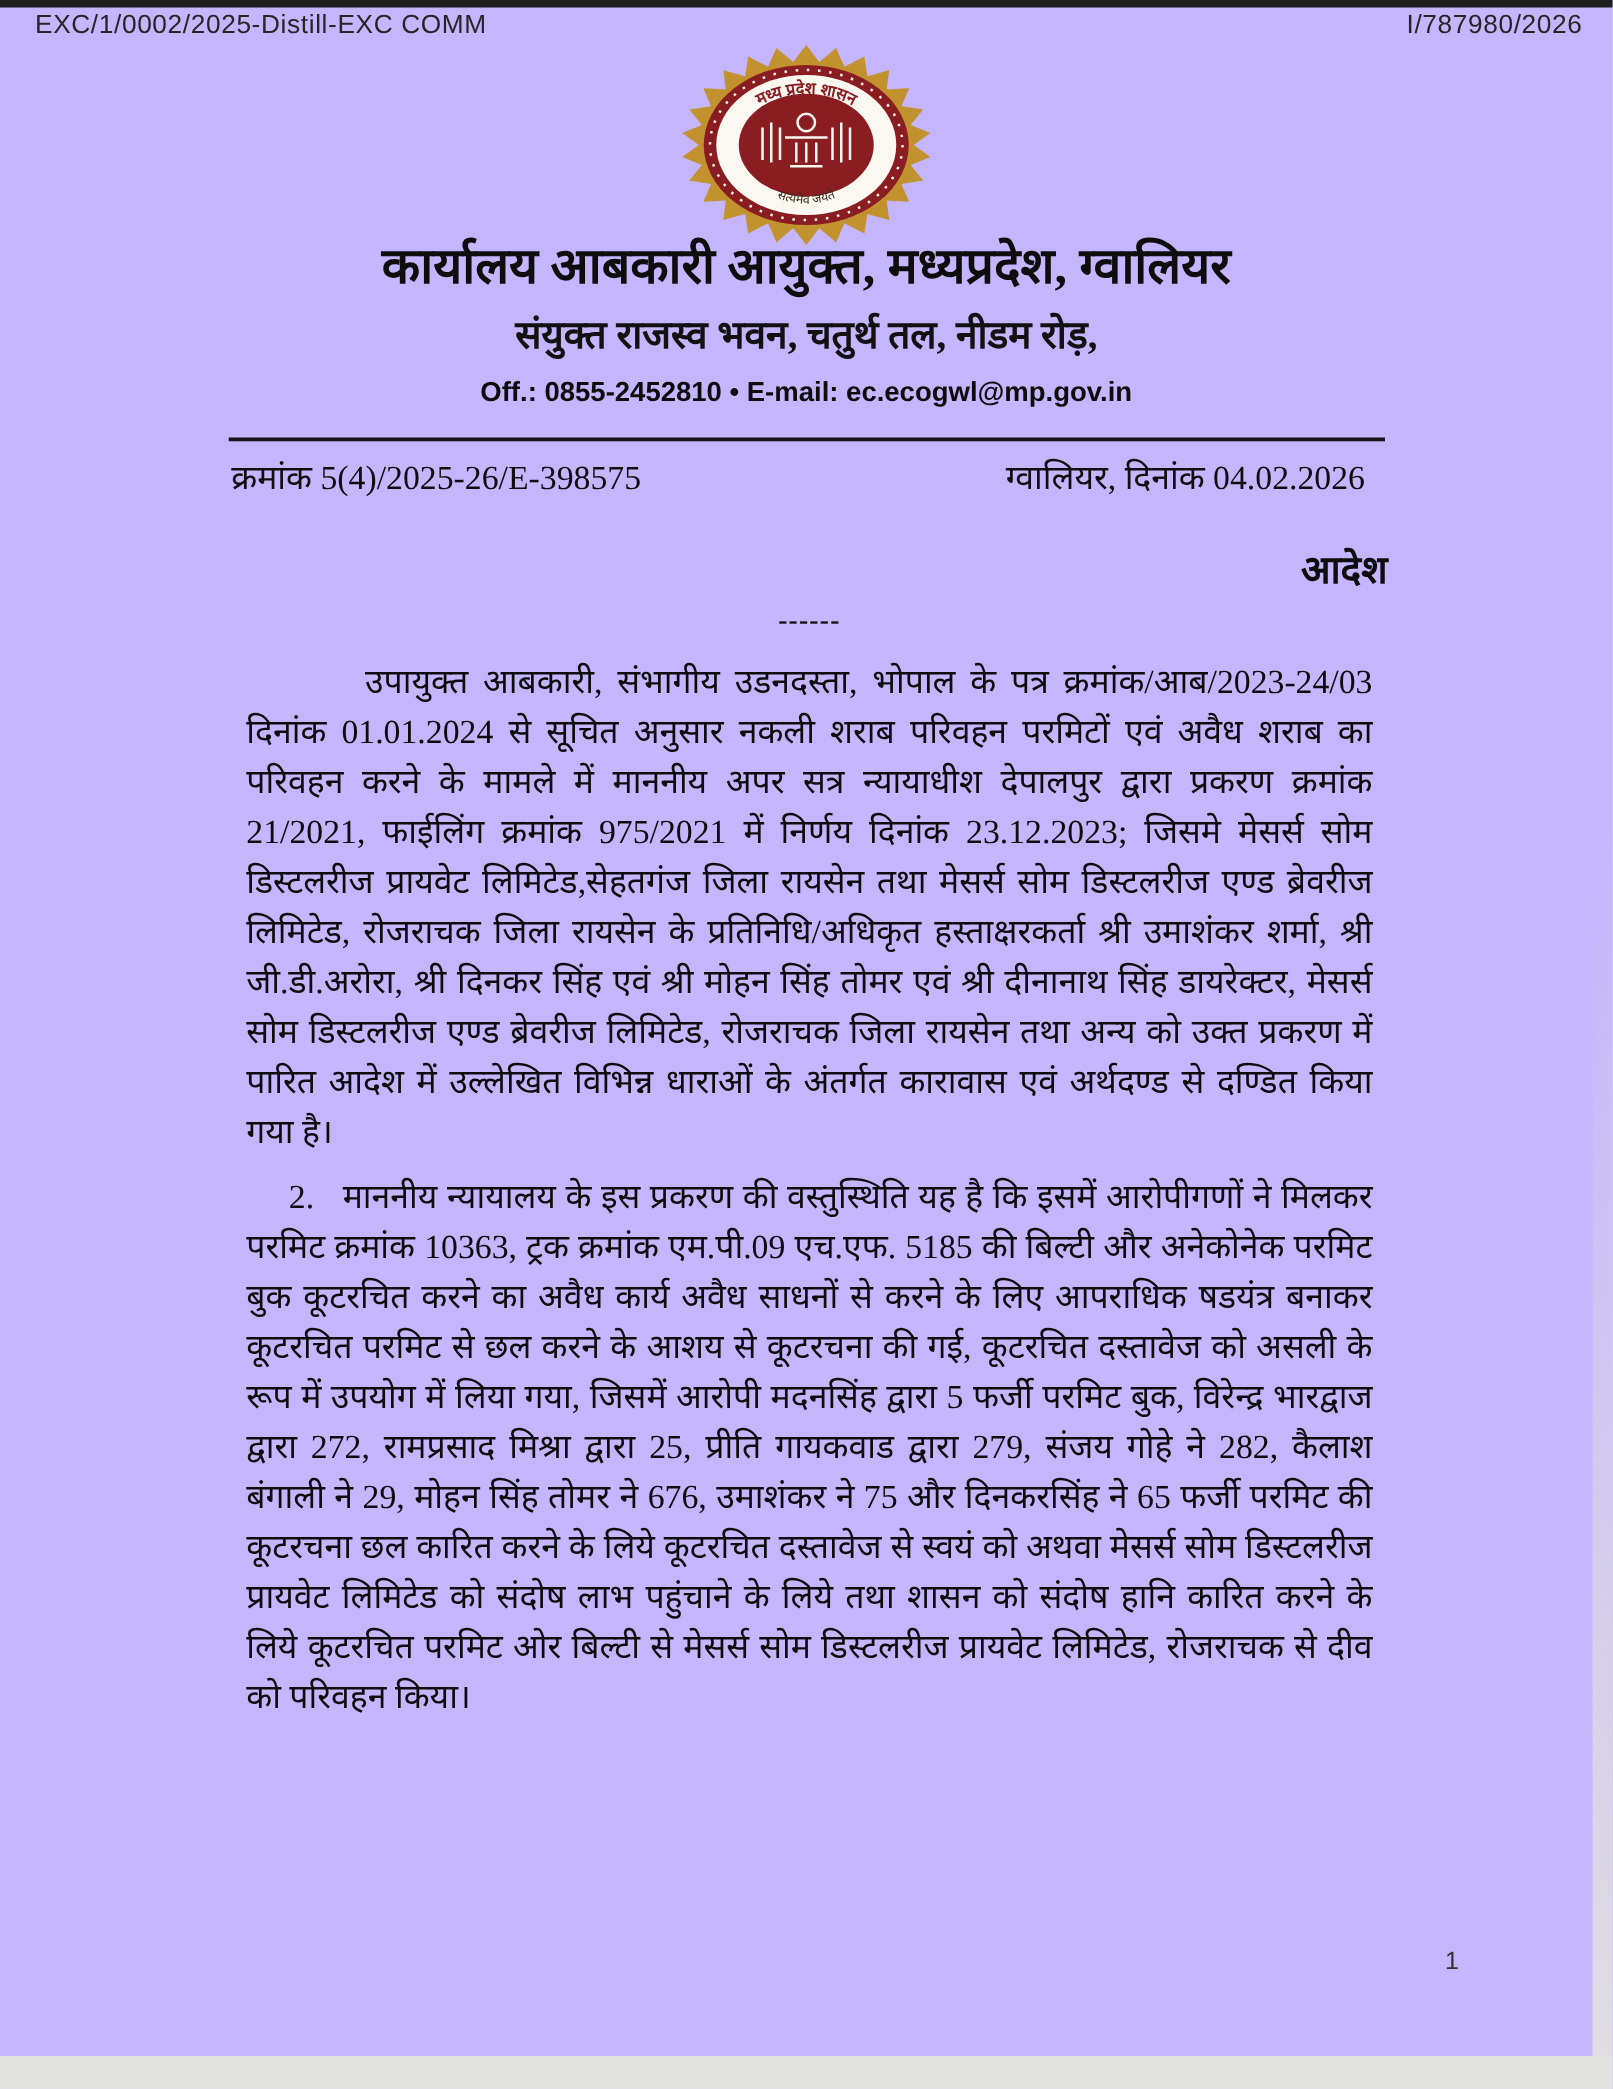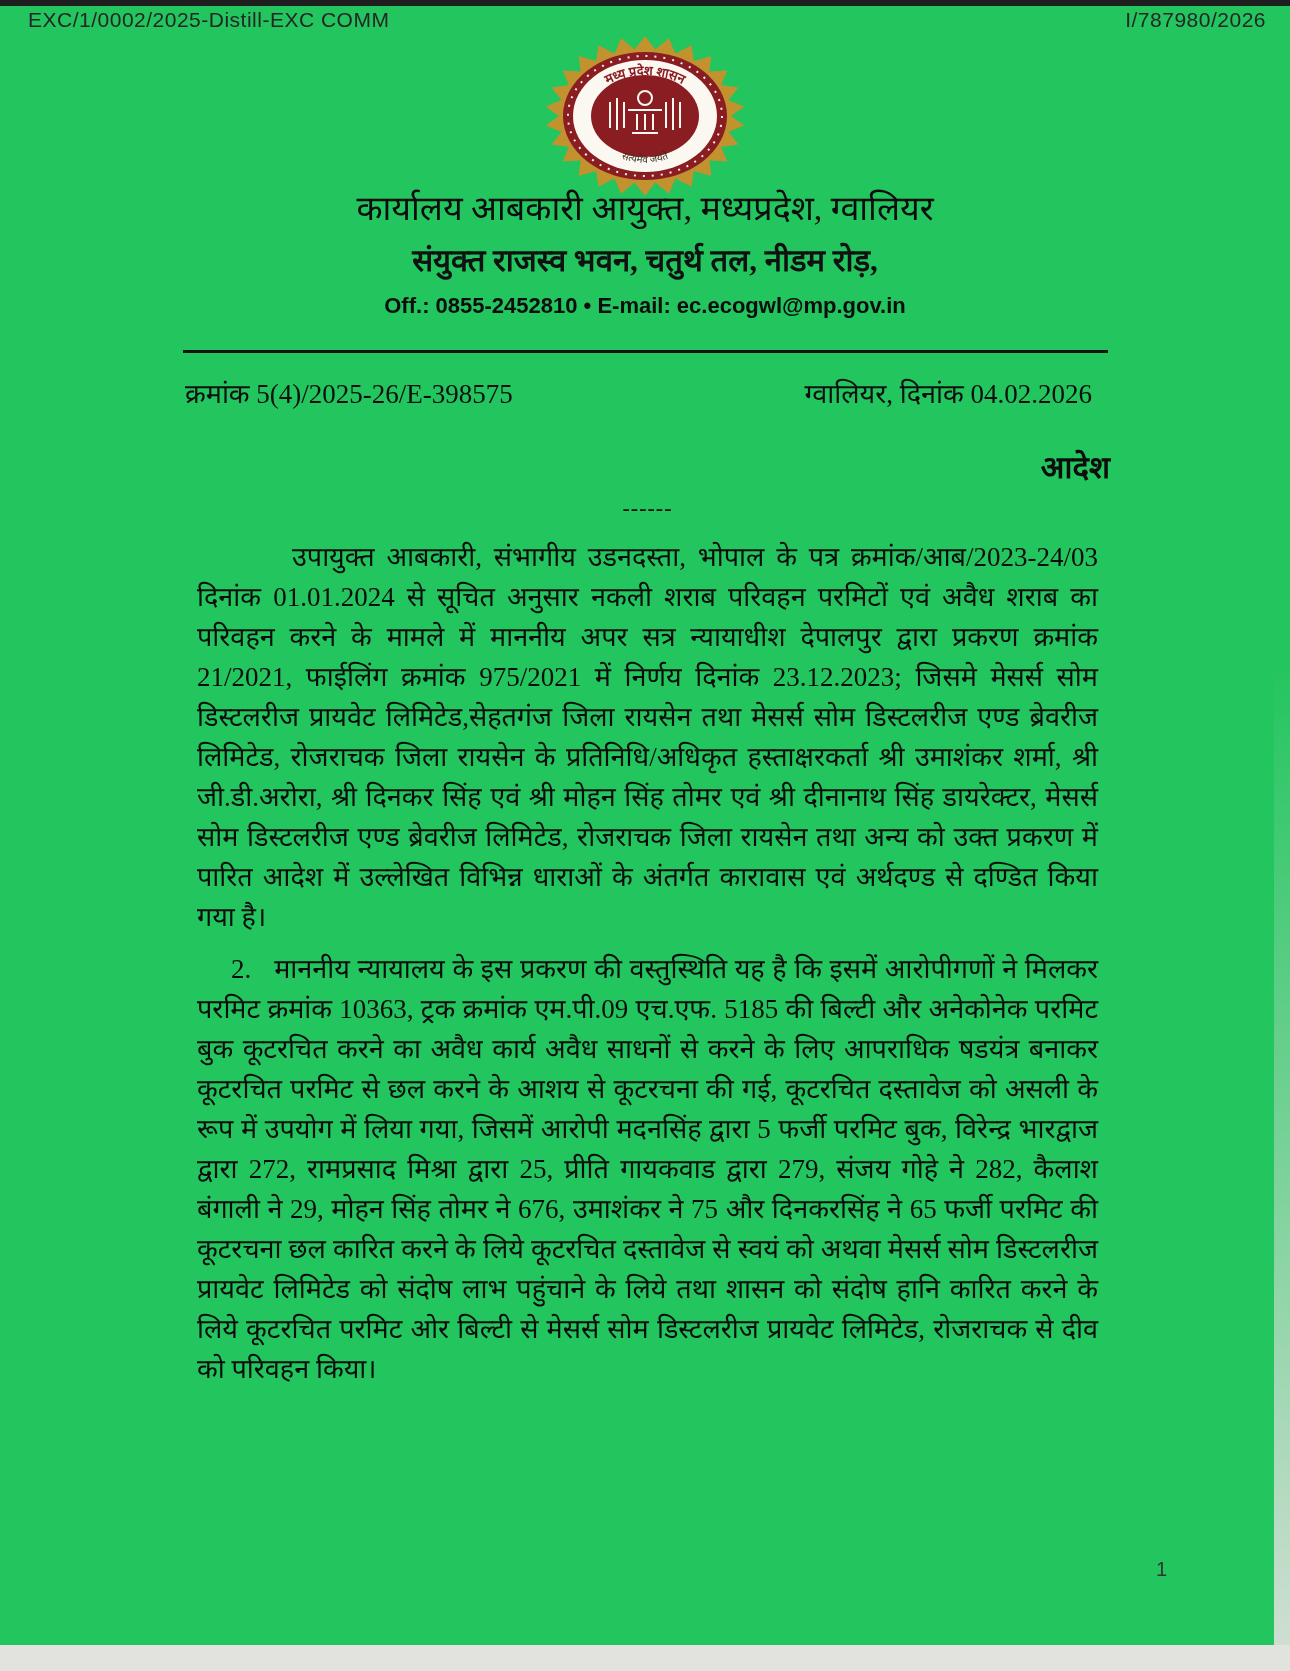--- a/index.html
+++ b/index.html
@@ -5,21 +5,21 @@
   html,body{margin:0;padding:0;}
   body{
     width:1290px;height:1671px;position:relative;
     background:#e9e9e7;
     font-family:"Liberation Serif","DejaVu Sans",serif;
     color:#151515;
     overflow:hidden;
   }
   .page{
     position:absolute;left:0;top:0;width:1290px;height:1645px;
-    background:#22c55e;
+    background:#c4b5fd;
   }
   .scan-top-bar{
     position:absolute;left:0;top:0;width:1290px;height:6px;
     background:#1e1e1e;
   }
   .scan-edge-right{
     position:absolute;right:0;top:0;width:16px;height:1645px;
     background:linear-gradient(180deg,rgba(233,233,231,0) 40%,rgba(225,225,222,.9) 100%);
   }
   .scan-edge-bottom{
@@ -33,40 +33,40 @@
   }
   .scan-header .left{position:absolute;left:28px;top:0;letter-spacing:.5px;}
   .scan-header .right{position:absolute;right:24px;top:0;letter-spacing:.5px;}
   .emblem{
     position:absolute;left:540px;top:32px;width:210px;height:166px;
   }
   .office-head{
     position:absolute;left:95px;top:188px;width:1100px;text-align:center;
   }
   .office-title{
-    font-size:34px;font-weight:normal;line-height:1.25;color:#0d0d0d;
+    font-size:40px;font-weight:bold;line-height:1.25;color:#0d0d0d;
   }
   .office-addr{
     font-size:31px;line-height:1.45;margin-top:8px;color:#111;font-weight:bold;
   }
   .office-contact{
     font-family:"Liberation Sans","DejaVu Sans",sans-serif;
     font-size:22px;font-weight:bold;margin-top:10px;color:#0d0d0d;
   }
   .head-rule{
     position:absolute;left:183px;top:350px;width:925px;height:3px;background:#141414;
   }
   .content{
     position:absolute;left:185px;top:362px;width:925px;
   }
   .ref-row{
     display:flex;justify-content:space-between;align-items:baseline;
     font-size:27px;color:#0f0f0f;
   }
-  .ref-row .right{padding-right:18px;margin-top:12px;}
+  .ref-row .right{padding-right:18px;}
   .order-heading{
     text-align:right;font-size:31px;font-weight:bold;margin-top:34px;color:#0d0d0d;
   }
   .order-divider{
     text-align:center;font-size:22px;font-weight:bold;letter-spacing:1px;
     margin-top:8px;color:#111;
   }
   .body-para{
     font-size:27px;line-height:40px;text-align:justify;color:#0d0d0d;
     margin:12px;

